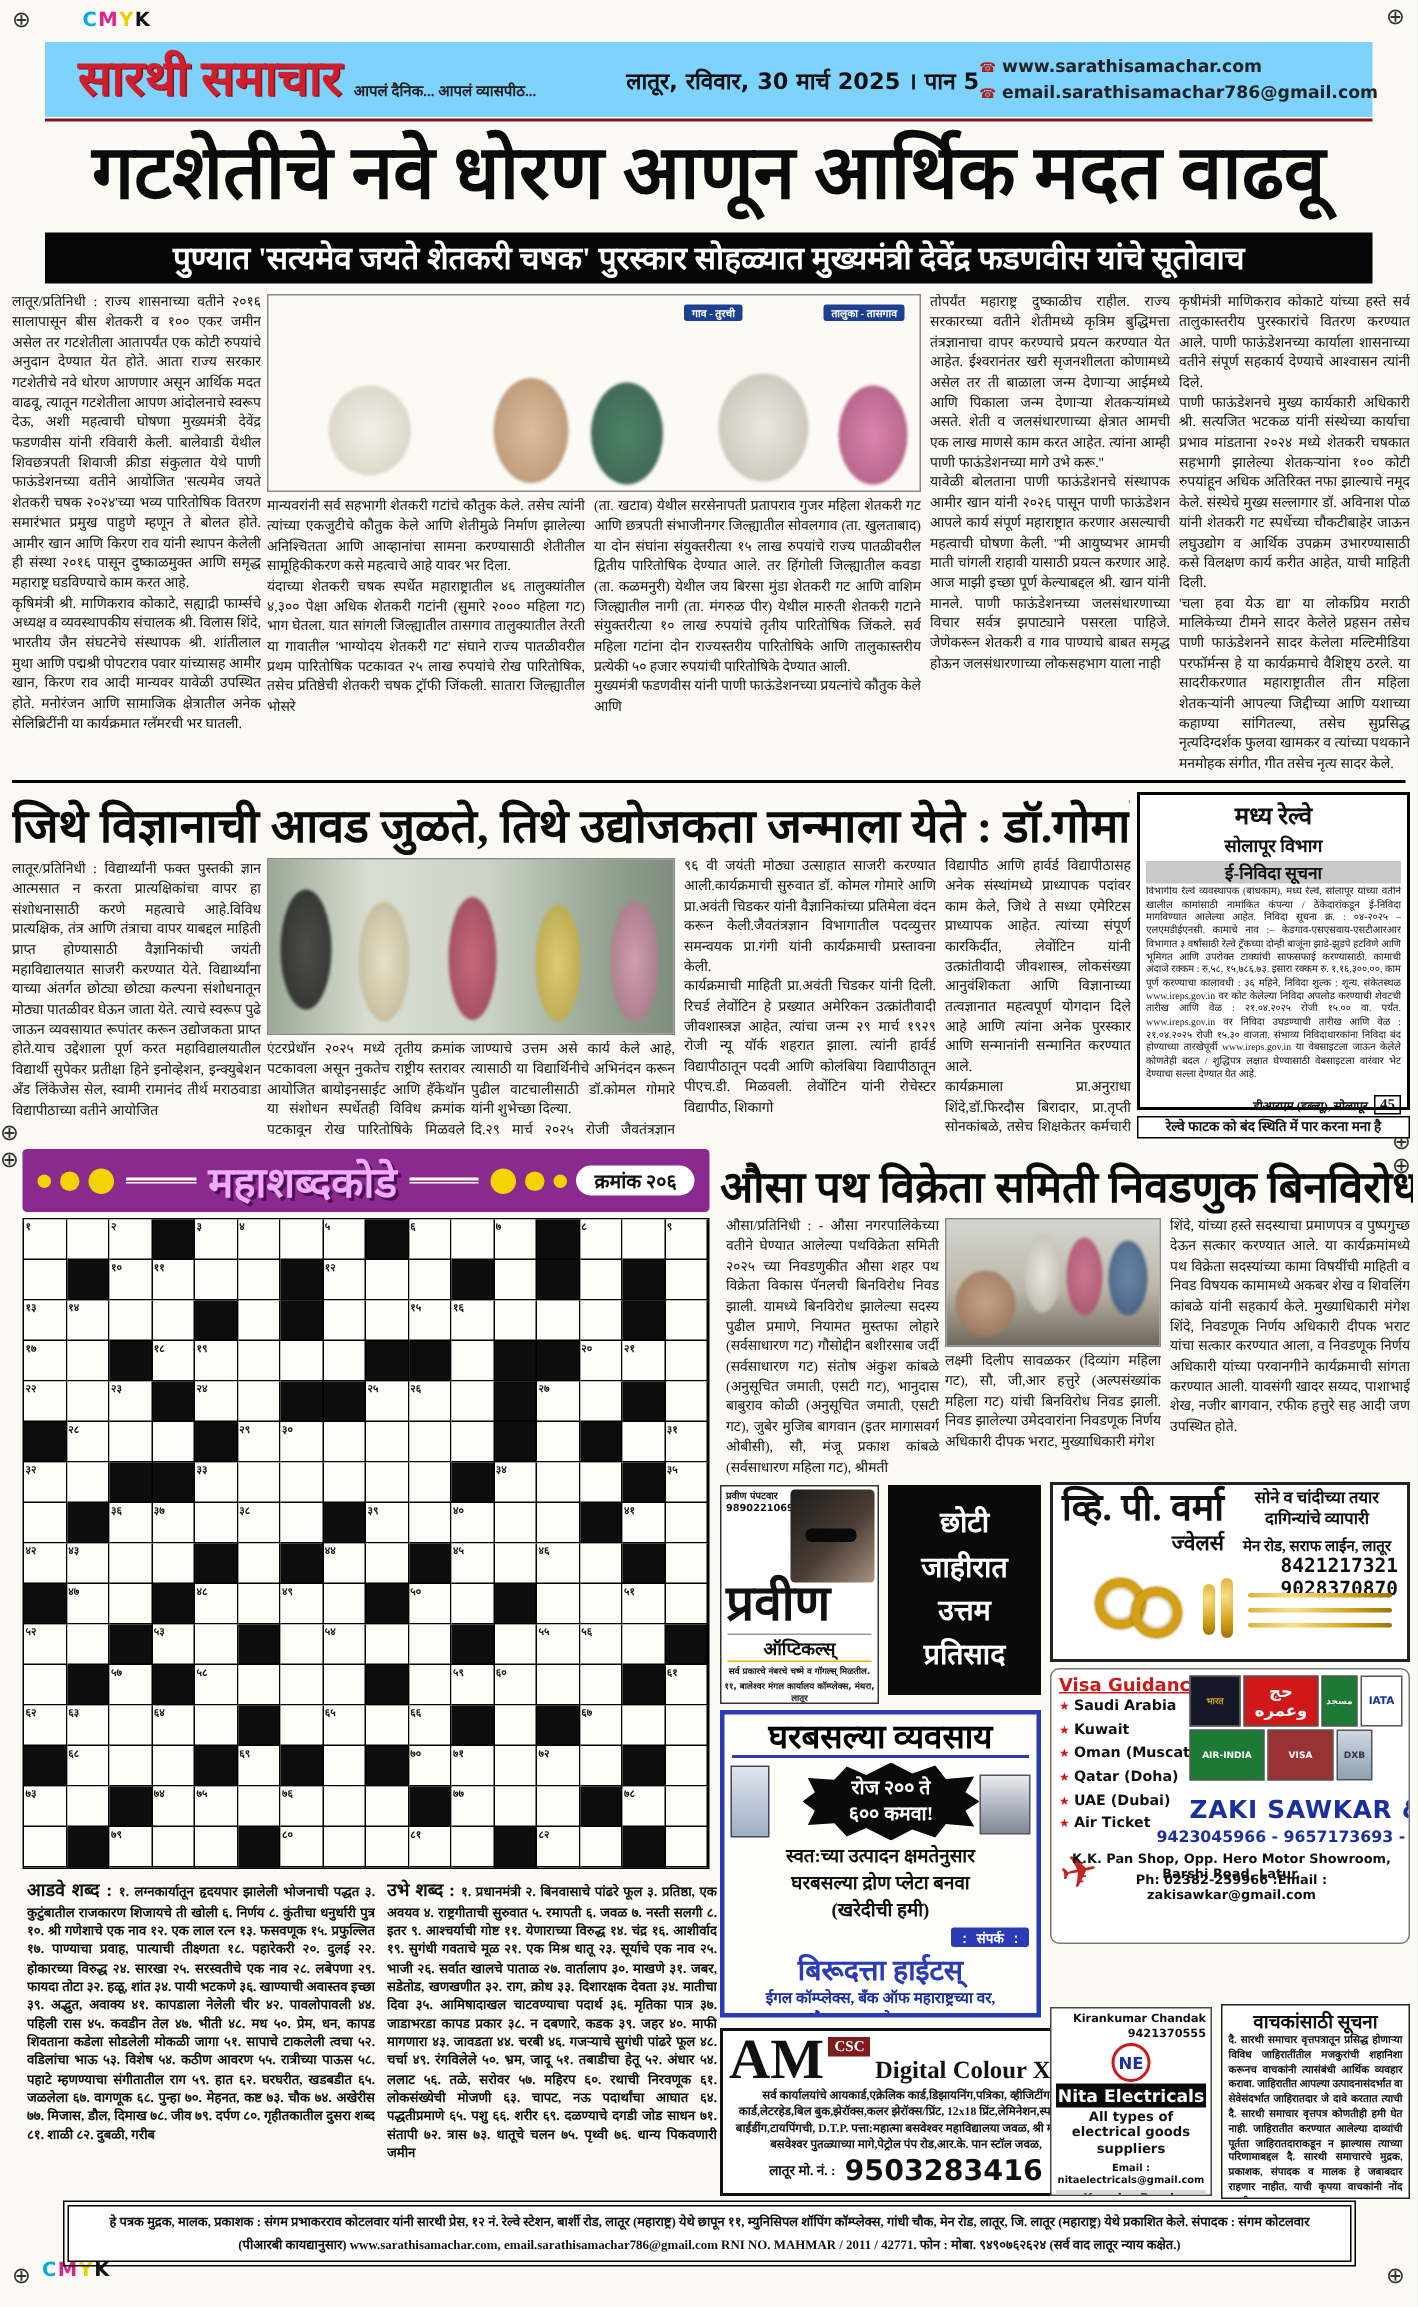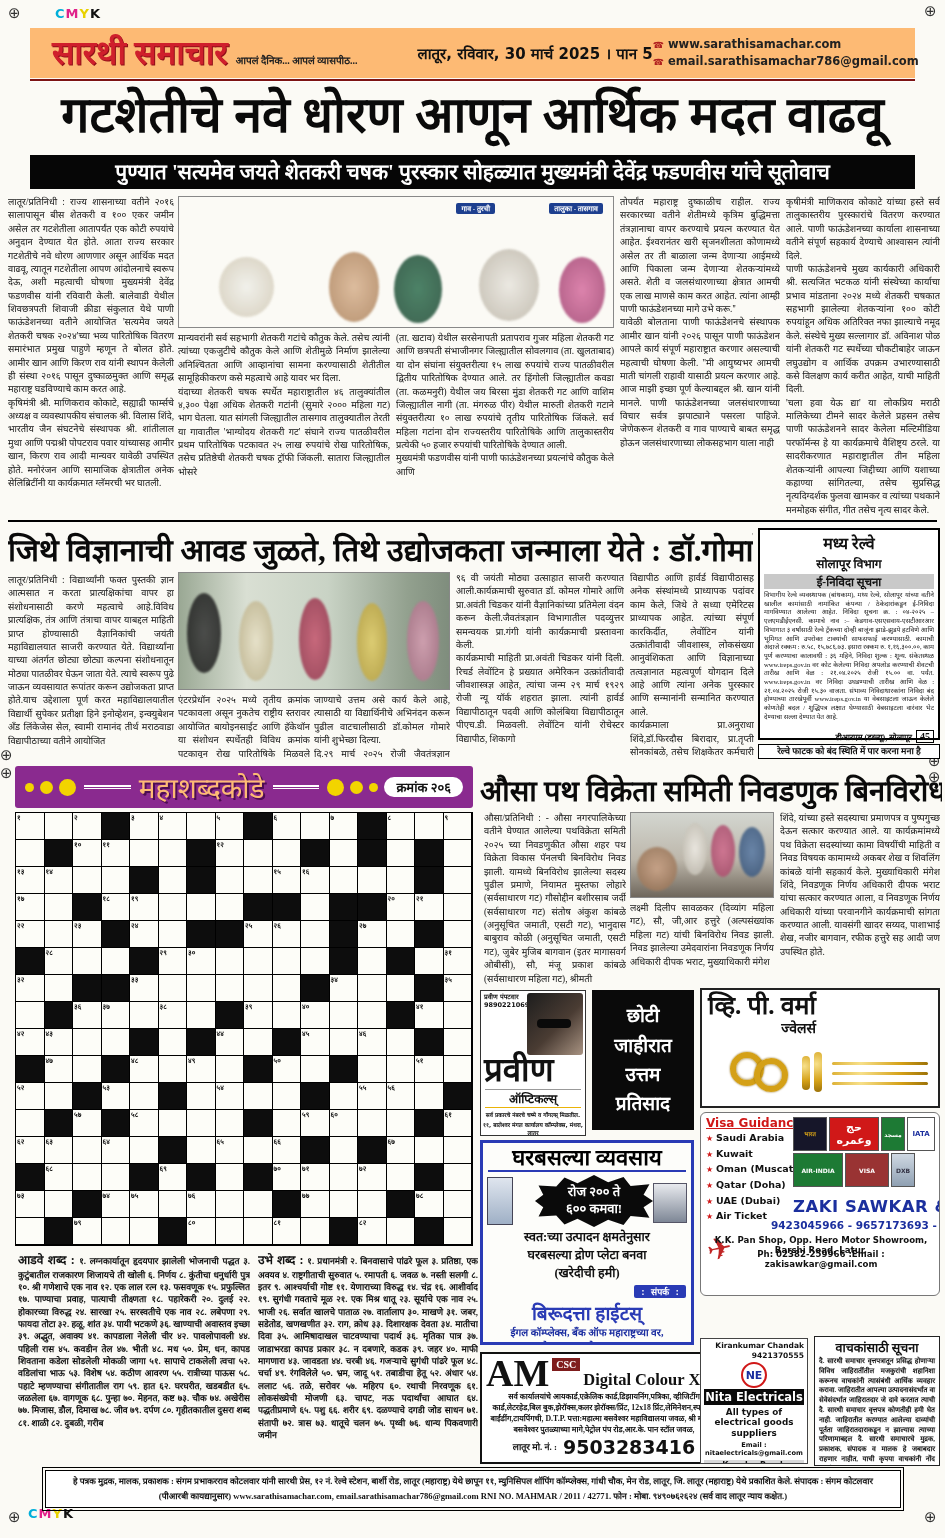--- a/index.html
+++ b/index.html
@@ -8,21 +8,21 @@
   #page {
     position:relative; width:945px; height:1538px; margin:0 auto;
     background:#fbfaf5; overflow:hidden; color:#111;
   }
   .abs { position:absolute; }
   .regmark { position:absolute; font-size:15px; color:#333; font-family:"DejaVu Sans",sans-serif; }
   .cmyk { position:absolute; font-family:"DejaVu Sans",sans-serif; font-weight:bold; font-size:13px; letter-spacing:1px; }
   .cmyk .c{color:#00aeda;} .cmyk .m{color:#e0218a;} .cmyk .y{color:#e8d100;} .cmyk .k{color:#111;}
 
   
-  .band { left:30px; top:28px; width:885px; height:50px; background:#fdba74; display:flex; align-items:center; }
+  .band { left:30px; top:28px; width:885px; height:50px; background:#7dd3fc; display:flex; align-items:center; }
   .band-rule { left:30px; top:79px; width:885px; height:3px; background:#7d1414; border-bottom:1px solid #fff; }
   .masthead { color:#cf1f2c; font-weight:800; font-size:33px; line-height:1; padding-left:22px; white-space:nowrap; text-shadow:1px 1px 0 #8d0f18; }
   .tagline { font-size:10px; font-weight:bold; color:#222; margin:14px 0 0 8px; white-space:nowrap; }
   .dateline { font-size:15px; font-weight:bold; color:#111; margin-left:60px; white-space:nowrap; font-family:"DejaVu Sans",sans-serif; }
   .contacts { margin-left:auto; padding-right:14px; font-family:"DejaVu Sans",sans-serif; font-size:11.5px; font-weight:bold; color:#222; line-height:1.5; }
   .contacts .ph { color:#b02020; font-size:9px; margin-right:4px; }
 
   .headline1 { left:0; top:84px; width:945px; text-align:center; font-size:50px; font-weight:800; color:#0a0a0a; line-height:1.25; letter-spacing:0px; }
   .subhead-bar { left:30px; top:155px; width:885px; height:34px; background:#060606; color:#fff; text-align:center; font-size:21px; font-weight:bold; line-height:34px; white-space:nowrap; overflow:hidden; }
 
@@ -47,21 +47,21 @@
   .rail .body { font-size:6.6px; line-height:1.32; text-align:justify; height:138px; overflow:hidden; }
   .rail .sign { display:flex; justify-content:flex-end; align-items:center; gap:4px; font-size:8px; font-weight:bold; margin-top:1px; }
   .rail .num { border:1px solid #000; padding:0 3px; font-size:10px; font-weight:800; }
   .rail-strip { left:758px; top:744px; width:182px; height:15px; border:1.5px solid #000; font-size:9px; font-weight:800; text-align:center; line-height:12px; background:#fff; }
 
   
   .cw-banner { left:15px; top:766px; width:458px; height:42px; background:#8a2a8f; border-radius:3px; display:flex; align-items:center; padding:0 10px; gap:6px; }
   .dot { border-radius:50%; background:#f2d400; display:inline-block; }
   .d1{width:9px;height:9px;} .d2{width:13px;height:13px;} .d3{width:17px;height:17px;}
   .cw-line { flex:1; height:4px; border-top:2px solid #fff; border-bottom:1px solid #fff; margin:0 2px; }
-  .cw-title { color:#fdba74; font-size:28px; font-weight:400; text-shadow:2px 2px 0 #4d0d52; white-space:nowrap; }
+  .cw-title { color:#f0abfc; font-size:28px; font-weight:700; text-shadow:2px 2px 0 #4d0d52; white-space:nowrap; }
   .cw-pill { background:#fff; color:#111; font-weight:800; font-size:13px; border-radius:12px; padding:1px 12px; white-space:nowrap; }
   #cw-grid { position:absolute; left:15px; top:812px; width:458px; height:434px; display:grid;
     grid-template-columns:repeat(16,1fr); grid-auto-rows:1fr; border:1.5px solid #000; background:#fdfdf8; }
   .cw-cell { position:relative; border-right:1px solid #000; border-bottom:1px solid #000; background:#fdfdf8; }
   .cw-cell.black { background:#0d0d0d; }
   .cw-num { position:absolute; top:0; left:1px; font-size:7px; font-weight:bold; color:#111; }
   .clues { position:absolute; font-size:8.8px; line-height:1.4; text-align:justify; color:#111; font-weight:600; overflow:hidden; }
   .clues b { font-size:12px; font-weight:800; }
 
   
@@ -691,20 +691,26 @@
 जाहीरात
 उत्तम
 प्रतिसाद</div>
 
   <div class="ad verma">
     <div class="row">
       <div>
         <div class="nm">व्हि. पी. वर्मा</div>
         <div class="jw">ज्वेलर्स</div>
       </div>
+      <div style="flex:1;">
+        <div class="d" style="white-space:pre-line;">सोने व चांदीच्या तयार
+दागिन्यांचे व्यापारी</div>
+        <div class="ad1">मेन रोड, सराफ लाईन, लातूर</div>
+        <div class="phs"><span>8421217321</span><br><span>9028370870</span></div>
+      </div>
     </div>
     <div class="gold bangle" style="left:28px;top:62px;"></div>
     <div class="gold bangle" style="left:52px;top:68px;"></div>
     <div class="gold" style="left:100px;top:66px;width:8px;height:34px;border-radius:4px;"></div>
     <div class="gold" style="left:112px;top:62px;width:8px;height:40px;border-radius:4px;"></div>
     <div class="gold chain" style="left:130px;top:72px;width:96px;"></div>
     <div class="gold chain" style="left:130px;top:82px;width:96px;"></div>
     <div class="gold chain" style="left:130px;top:92px;width:96px;"></div>
   </div>
 

